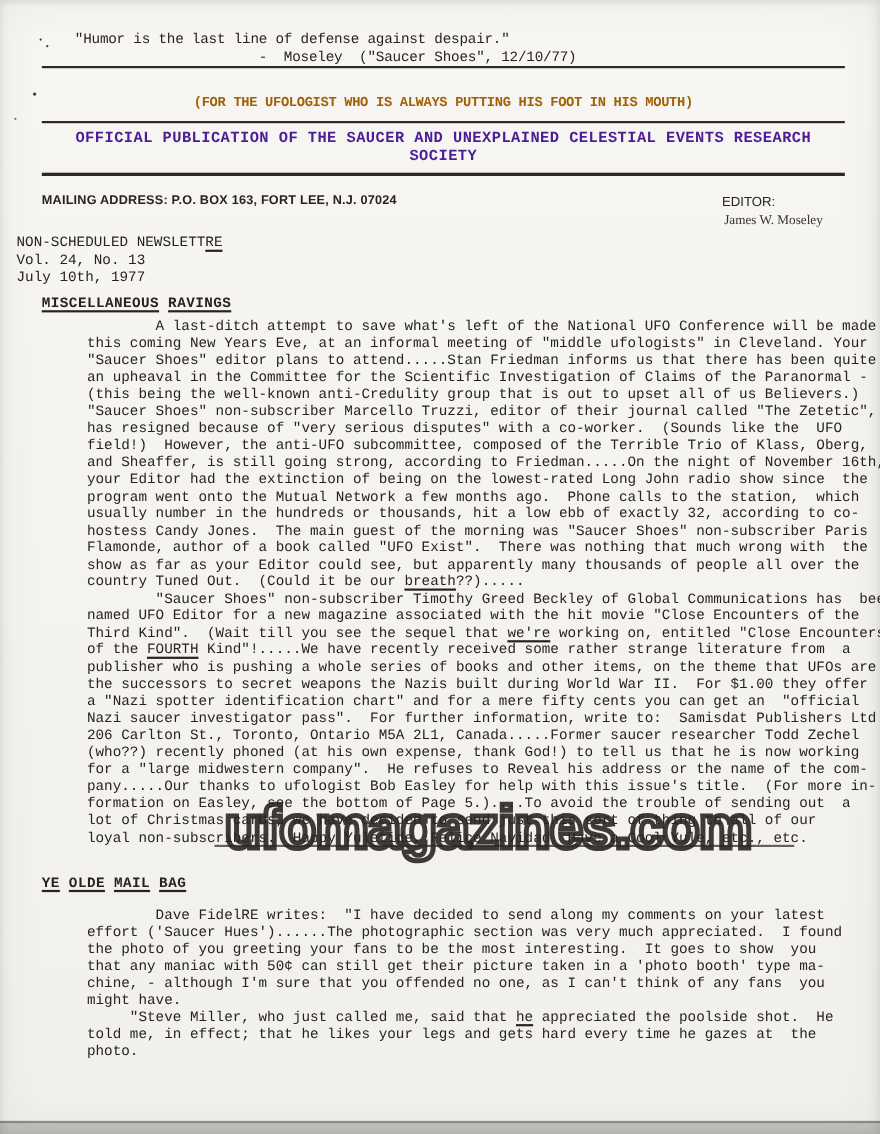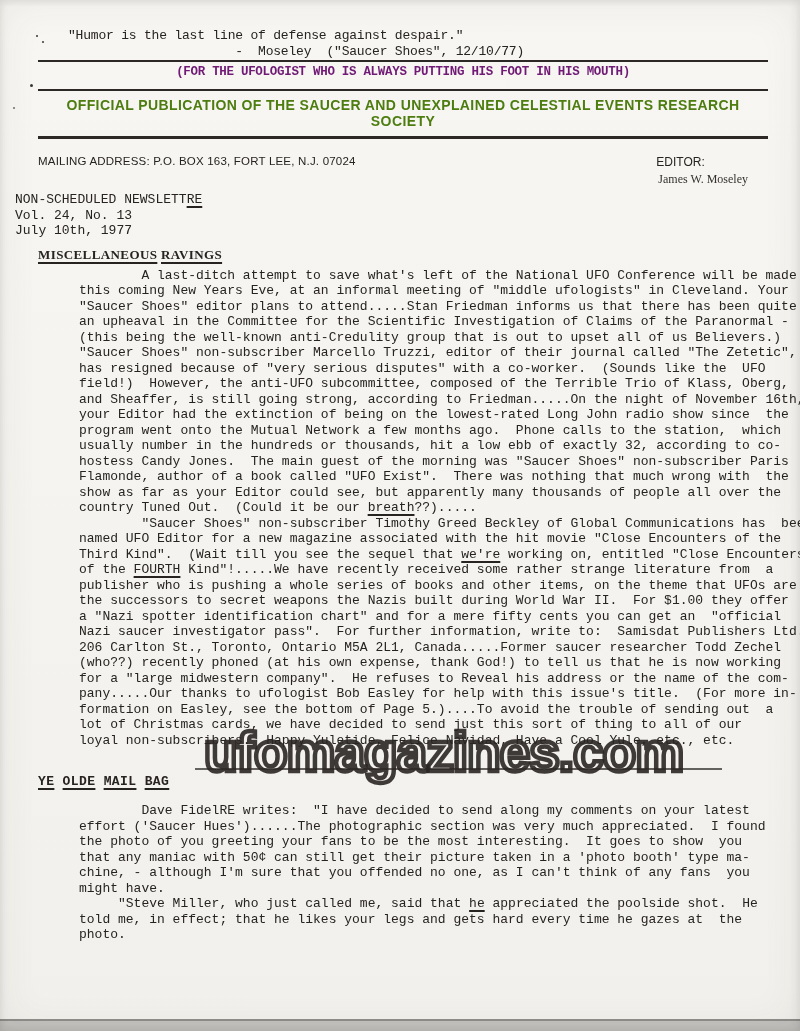--- a/index.html
+++ b/index.html
@@ -30,43 +30,43 @@
     font-weight:400;
     font-size:54px; line-height:1.05;
     letter-spacing:11px; word-spacing:30px;
     margin:5px 0 3px 0;
     color:#1d1b18;
   }
   .rule { height:2px; background:#2b2825; border:0; margin:0; }
   .rule.thick { height:3px; }
   .subtitle {
     text-align:center; font-size:12.5px; letter-spacing:-0.3px;
-    padding:3px 0 10px 0; font-weight:700; color:#701a75;
+    padding:24px 0 10px 0; font-weight:700; color:#a16207;
   }
   .official {
-    text-align:center; font-family:Liberation Sans, sans-serif;
+    text-align:center; font-family:Liberation Mono, monospace;
     font-weight:700; font-size:14px; letter-spacing:0.4px;
-    padding:6px 0 7px 0; color:#4d7c0f;
+    padding:6px 0 7px 0; color:#4c1d95;
   }
   .info-row {
     display:flex; justify-content:space-between; align-items:flex-start;
     margin-top:16px;
   }
-  .mailing { font-family:"Liberation Sans", sans-serif; font-weight:400; font-size:11.5px; letter-spacing:0.2px; }
+  .mailing { font-family:"Liberation Sans", sans-serif; font-weight:700; font-size:11.5px; letter-spacing:0.2px; }
   .editor-block { margin-right:20px; }
   .editor-label { font-family:"Liberation Sans", sans-serif; font-weight:400; font-size:12px; }
   .editor-name { font-family:"Liberation Serif", serif; font-size:12px; margin:3px 0 0 2px; color:#35322c; }
   .issue-block {
     text-align:left; font-size:13px; line-height:15.5px; margin-top:5px;
     transform:translateX(-23px);
   }
   .section-heading {
     font-size:13px; font-weight:700; letter-spacing:0.4px; line-height:15px;
   }
-  #ravings-heading { margin-top:8px;font-family:Liberation Serif, serif; }
+  #ravings-heading { margin-top:8px; }
   #mailbag-heading { margin-top:26px; }
   .body-text { font-size:13px; line-height:15.5px; margin-top:6px; position:relative; z-index:1;margin-left:41px; }
   #mailbag-text { margin-top:14px; }
   u, .section-heading u {
     text-decoration-thickness:1.8px;
     text-underline-offset:3px;
   }
   .watermark {
     position:absolute; left:204px; top:720px; z-index:5;
     font-family:"Liberation Sans", sans-serif;

